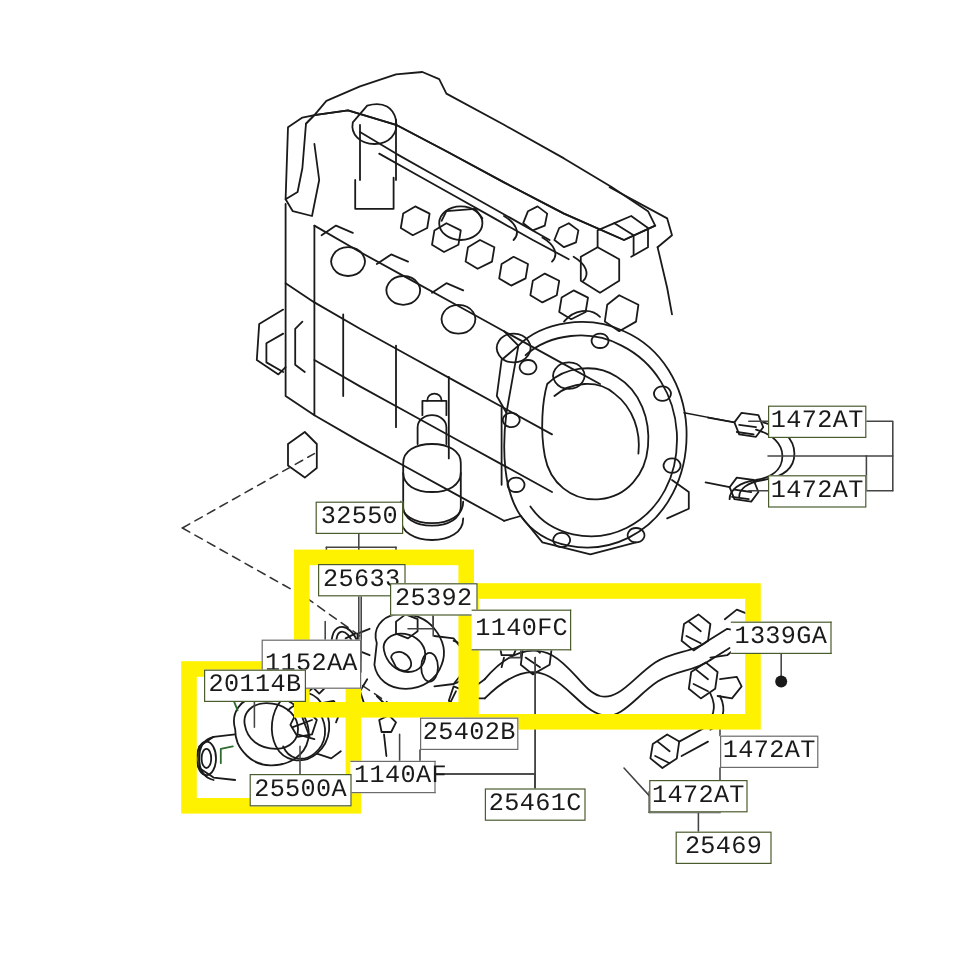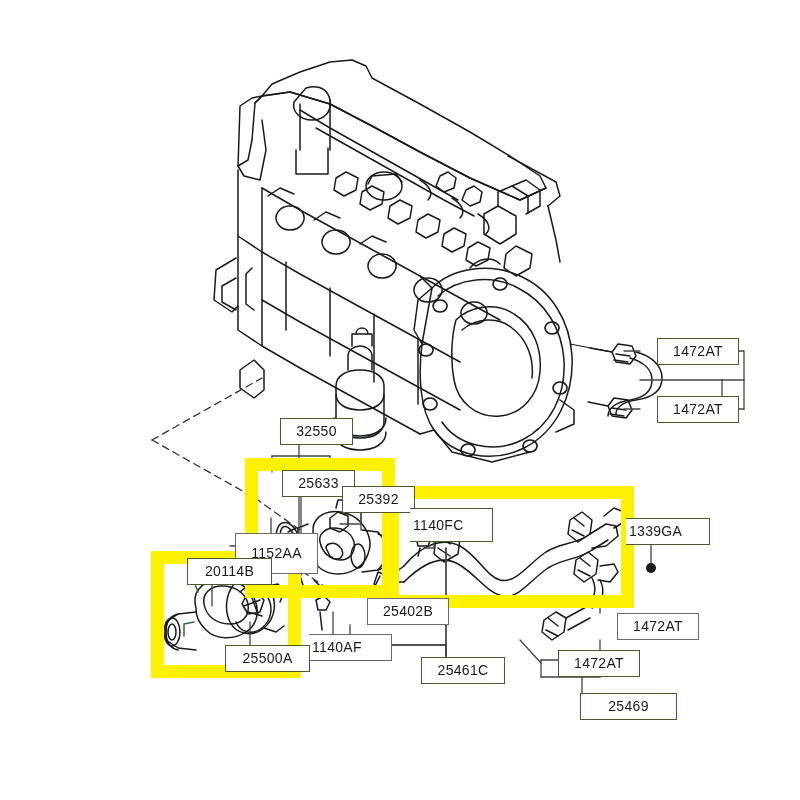--- a/index.html
+++ b/index.html
@@ -1,23 +1,23 @@
 <!DOCTYPE html>
 <html><head>
 <meta charset="utf-8">
 <style>
   html,body{margin:0;padding:0;background:#ffffff;}
   body{width:800px;height:800px;font-family:"Liberation Sans",sans-serif;overflow:hidden;}
   #stage{position:relative;width:800px;height:800px;background:#fff;}
   #art{position:absolute;left:0;top:0;width:800px;height:800px;}
   .hl{position:absolute;background:transparent;border:13px solid #fff200;box-sizing:border-box;}
   .lbl{position:absolute;box-sizing:border-box;border:1.6px solid #4a5c2e;background:#ffffff;
-       color:#1a1a1a;font-size:14px;line-height:1;letter-spacing:.3px;
+       color:#1a1a1a;font-size:21px;line-height:1;letter-spacing:.3px;
        display:flex;align-items:center;justify-content:center;white-space:nowrap;
-       font-family:Liberation Sans, sans-serif;padding:2px 3px 3px 3px;margin-left:17px;}
+       font-family:Liberation Mono, monospace;padding:2px 3px 3px 3px;}
   .lbl.clipL{border-left:none;justify-content:flex-start;}
   .lbl.dim{border-color:#6b6b6b;}
 </style>
 </head>
 <body>
 
 <div id="stage">
 
   <svg id="art" viewBox="0 0 800 800" xmlns="http://www.w3.org/2000/svg">
     <g fill="none" stroke="#1a1a1a" stroke-width="1.5" stroke-linejoin="round" stroke-linecap="round">
@@ -315,19 +315,19 @@
   <div class="lbl" style="left:640px;top:396px;width:82px;height:27px;">1472AT</div>
   <div class="lbl" style="left:263px;top:418px;width:73px;height:27px;">32550</div>
   <div class="lbl" style="left:265px;top:470px;width:73px;height:27px;">25633</div>
   <div class="lbl" style="left:325px;top:486px;width:73px;height:27px;">25392</div>
   <div class="lbl clipL" style="left:393px;top:508px;width:83px;height:34px;">1140FC</div>
   <div class="lbl clipL" style="left:609px;top:518px;width:84px;height:27px;">1339GA</div>
   <div class="lbl dim" style="left:218px;top:533px;width:83px;height:41px;">1152AA</div>
   <div class="lbl" style="left:170px;top:558px;width:85px;height:27px;">20114B</div>
   <div class="lbl dim" style="left:350px;top:598px;width:82px;height:27px;">25402B</div>
   <div class="lbl dim" style="left:600px;top:613px;width:82px;height:27px;">1472AT</div>
-  <div class="lbl clipL dim" style="left:292px;top:634px;width:83px;height:27px;">1140AF</div>
+  <div class="lbl clipL dim" style="left:292px;top:634px;width:71px;height:27px;">1140AF</div>
   <div class="lbl" style="left:208px;top:645px;width:85px;height:27px;">25500A</div>
   <div class="lbl" style="left:541px;top:650px;width:82px;height:27px;">1472AT</div>
   <div class="lbl" style="left:404px;top:657px;width:84px;height:27px;">25461C</div>
-  <div class="lbl" style="left:563px;top:693px;width:97px;height:27px;">25469</div>
+  <div class="lbl" style="left:563px;top:693px;width:80px;height:27px;">25469</div>
 
 </div>
 
 </body></html>

